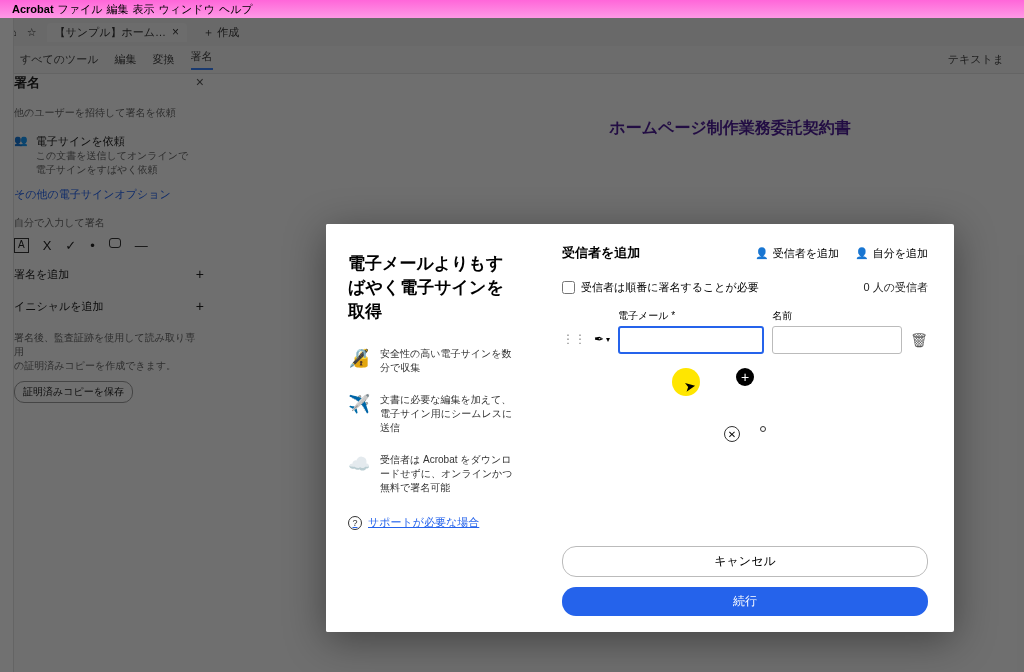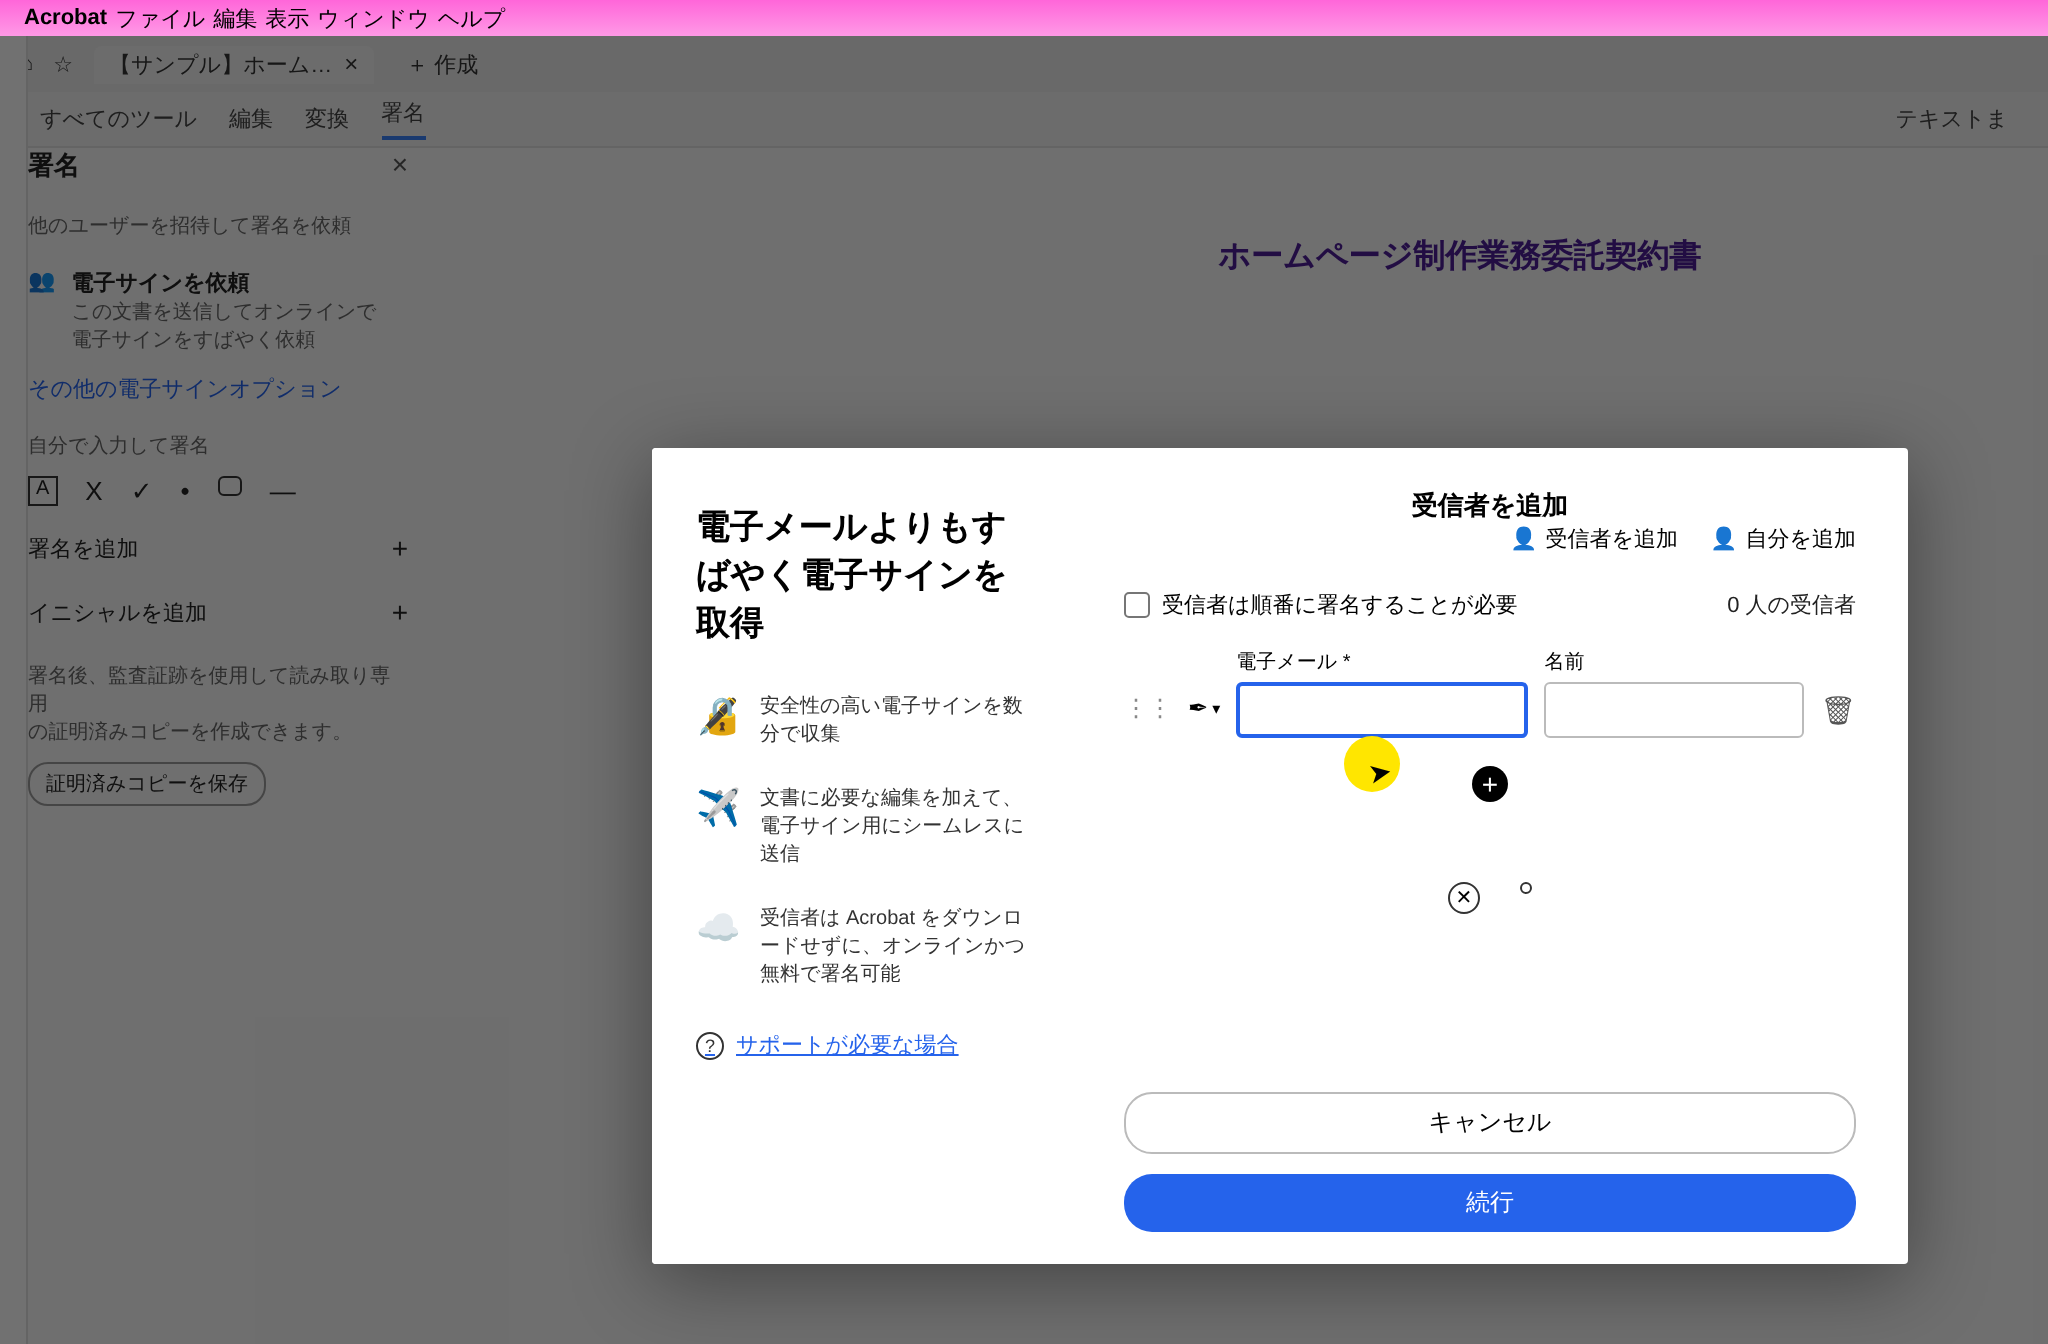--- a/index.html
+++ b/index.html
@@ -46,21 +46,21 @@
 .modal { position: absolute; z-index: 10; left: 326px; top: 224px; width: 628px; height: 408px; background: #fff; display: flex; border-radius: 2px; box-shadow: 0 8px 40px rgba(0,0,0,0.4); overflow: hidden; }
 .modal-left { width: 210px; padding: 28px 22px; background: #fff; }
 .modal-left h1 { font-size: 17px; font-weight: 700; line-height: 1.4; margin-bottom: 24px; }
 .ml-item { display: flex; gap: 10px; margin-bottom: 18px; }
 .ml-item .ico { width: 22px; height: 22px; flex: none; color: #3b82f6; font-size: 18px; }
 .ml-item p { font-size: 10px; color: #333; line-height: 1.4; }
 .ml-help { display: flex; align-items: center; gap: 6px; font-size: 11px; color: #2563eb; text-decoration: underline; margin-top: 20px; }
 .ml-help .q { width: 14px; height: 14px; border: 1.5px solid #333; border-radius: 50%; display: flex; align-items: center; justify-content: center; font-size: 9px; color: #333; text-decoration: none; }
 
 .modal-right { flex: 1; padding: 20px 26px 16px; display: flex; flex-direction: column; }
-.mr-head { display: flex; align-items: center; margin-bottom: 18px; flex-direction: column; }
+.mr-head { display: flex; align-items: center; margin-bottom: 18px; }
 .mr-head h2 { font-size: 13px; font-weight: 700; }
 .mr-head .actions { margin-left: auto; display: flex; gap: 16px; font-size: 11px; }
 .mr-head .actions span { display: flex; align-items: center; gap: 4px; cursor: pointer; }
 .mr-row2 { display: flex; align-items: center; font-size: 11px; margin-bottom: 14px; }
 .mr-row2 input[type=checkbox] { margin-right: 6px; }
 .mr-row2 .count { margin-left: auto; color: #222; }
 
 .mr-fields { display: flex; align-items: flex-end; gap: 8px; }
 .mr-fields .drag { color: #888; font-size: 12px; padding-bottom: 8px; }
 .mr-fields .pen { font-size: 12px; padding-bottom: 8px; display:flex; align-items:center; gap:2px; }
@@ -126,21 +126,21 @@
   <div class="leftpanel">
     <span class="close">×</span>
     <h3>署名</h3>
     <div class="lp-sec">
       <div class="lp-sub">他のユーザーを招待して署名を依頼</div>
     </div>
     <div class="lp-sec">
       <div style="display:flex;gap:8px;">
         <span>👥</span>
         <div>
-          <div style="font-weight:700">電子サインを依頼</div>
+          <div style="font-weight:400">電子サインを依頼</div>
           <div class="lp-sub">この文書を送信してオンラインで</div>
           <div class="lp-sub">電子サインをすばやく依頼</div>
         </div>
       </div>
     </div>
     <a class="lp-link">その他の電子サインオプション</a>
     <div class="lp-sec lp-sub">自分で入力して署名</div>
     <div class="lp-iconrow">
       <span style="border:1px solid #333;padding:0 3px;font-size:10px">A</span>
       <span>X</span>

